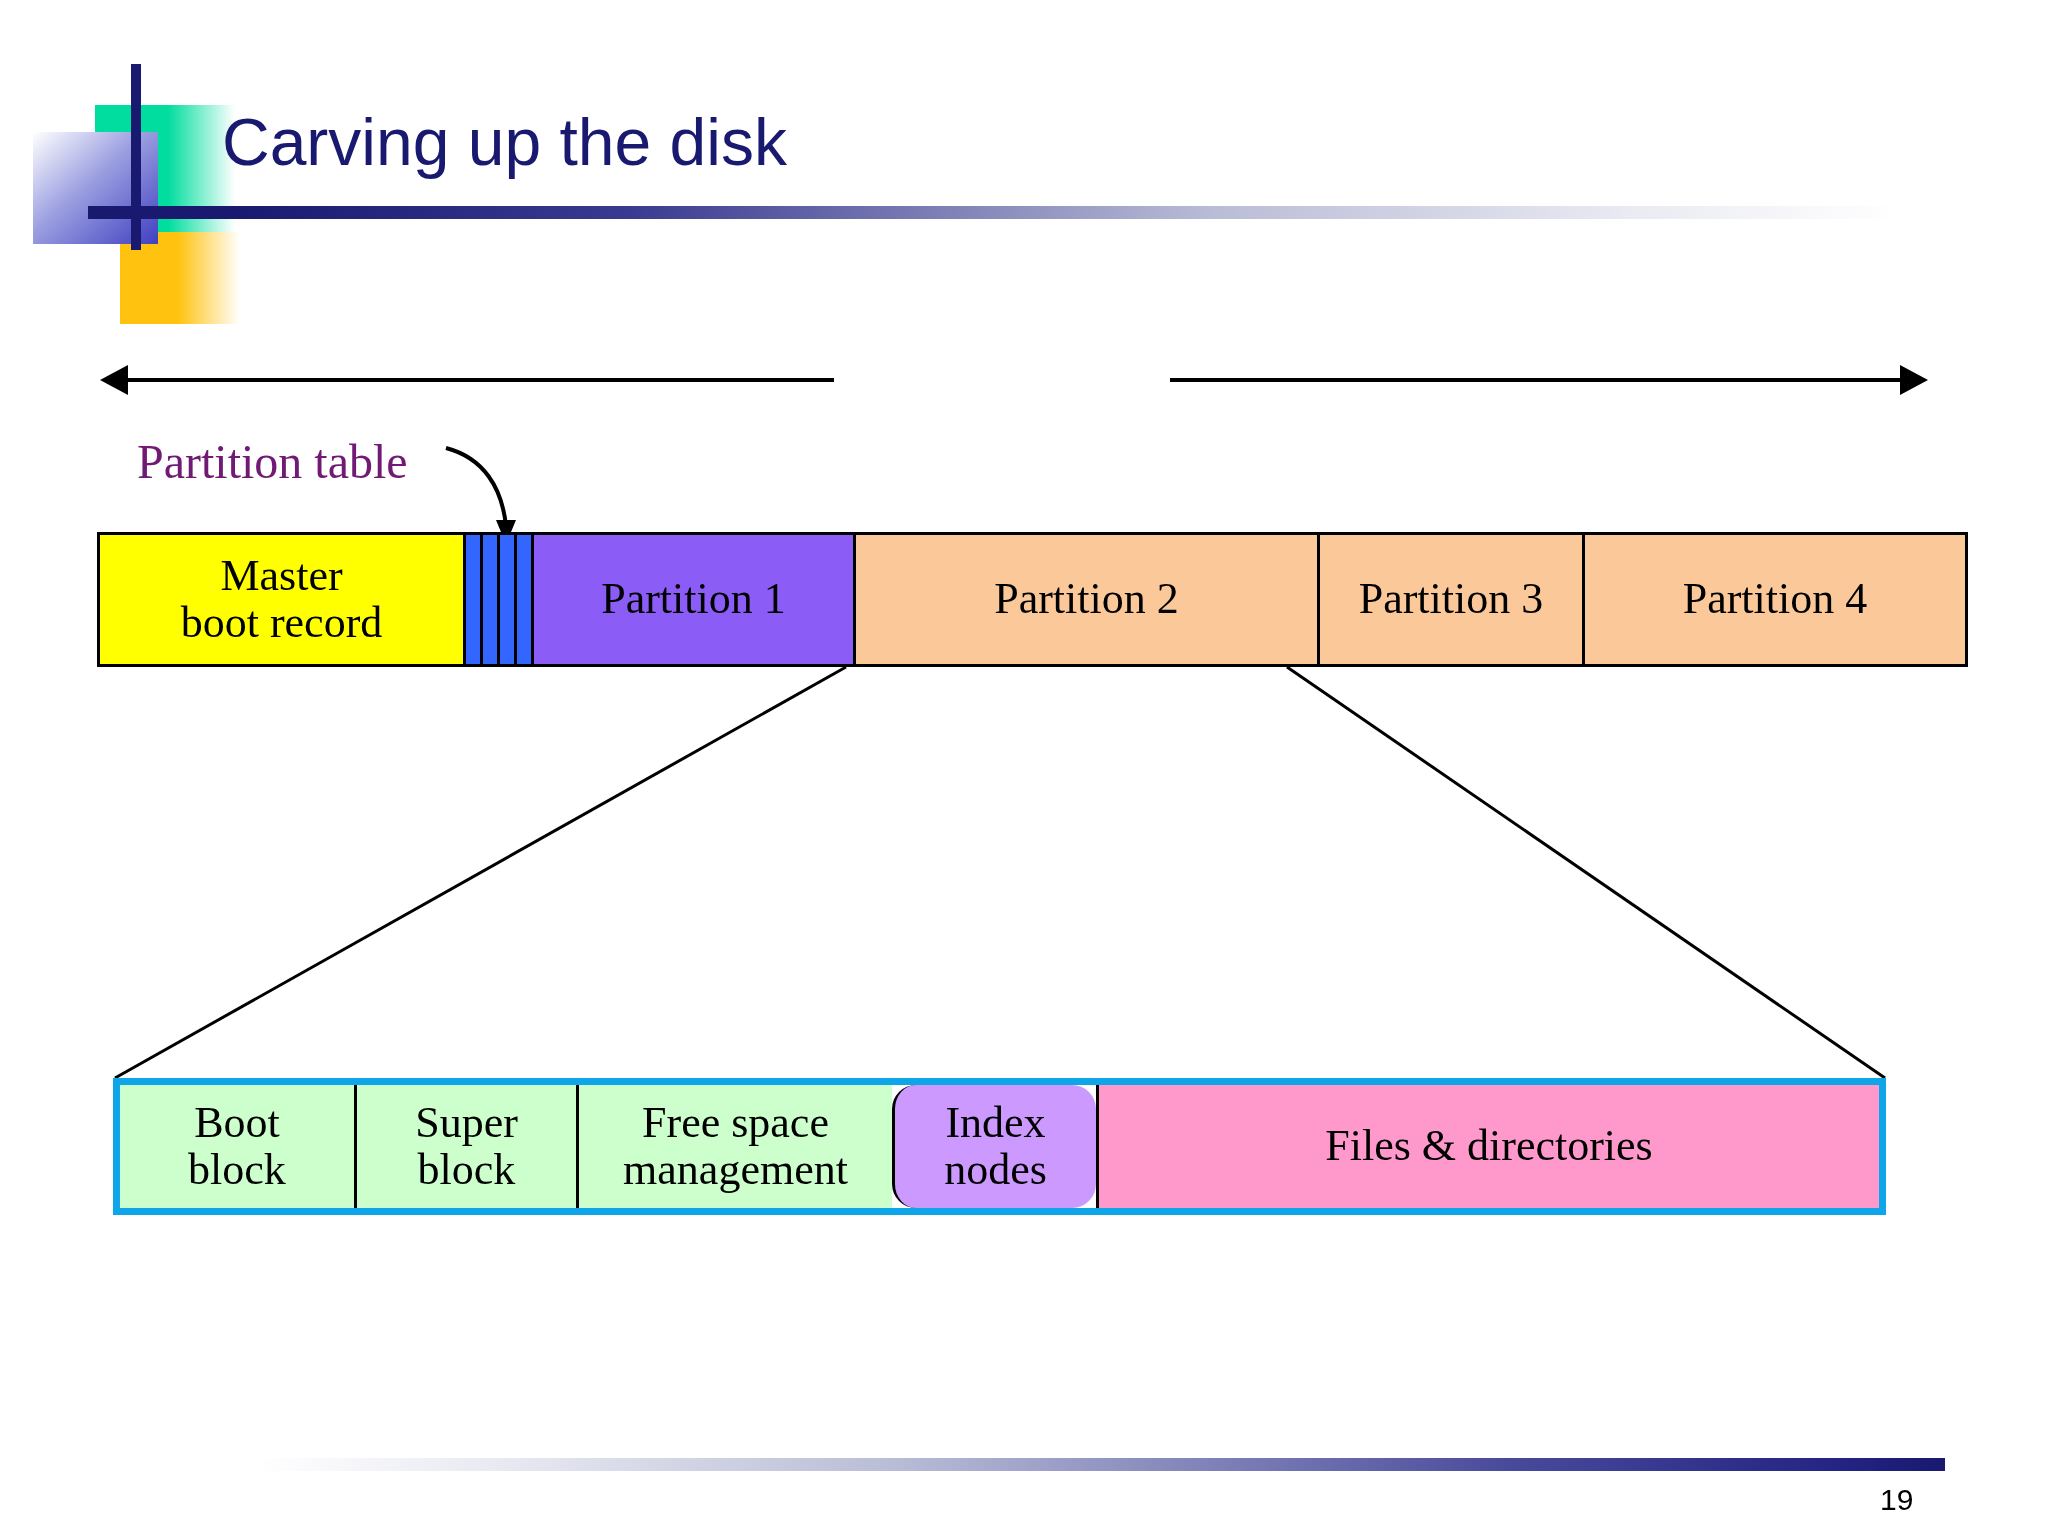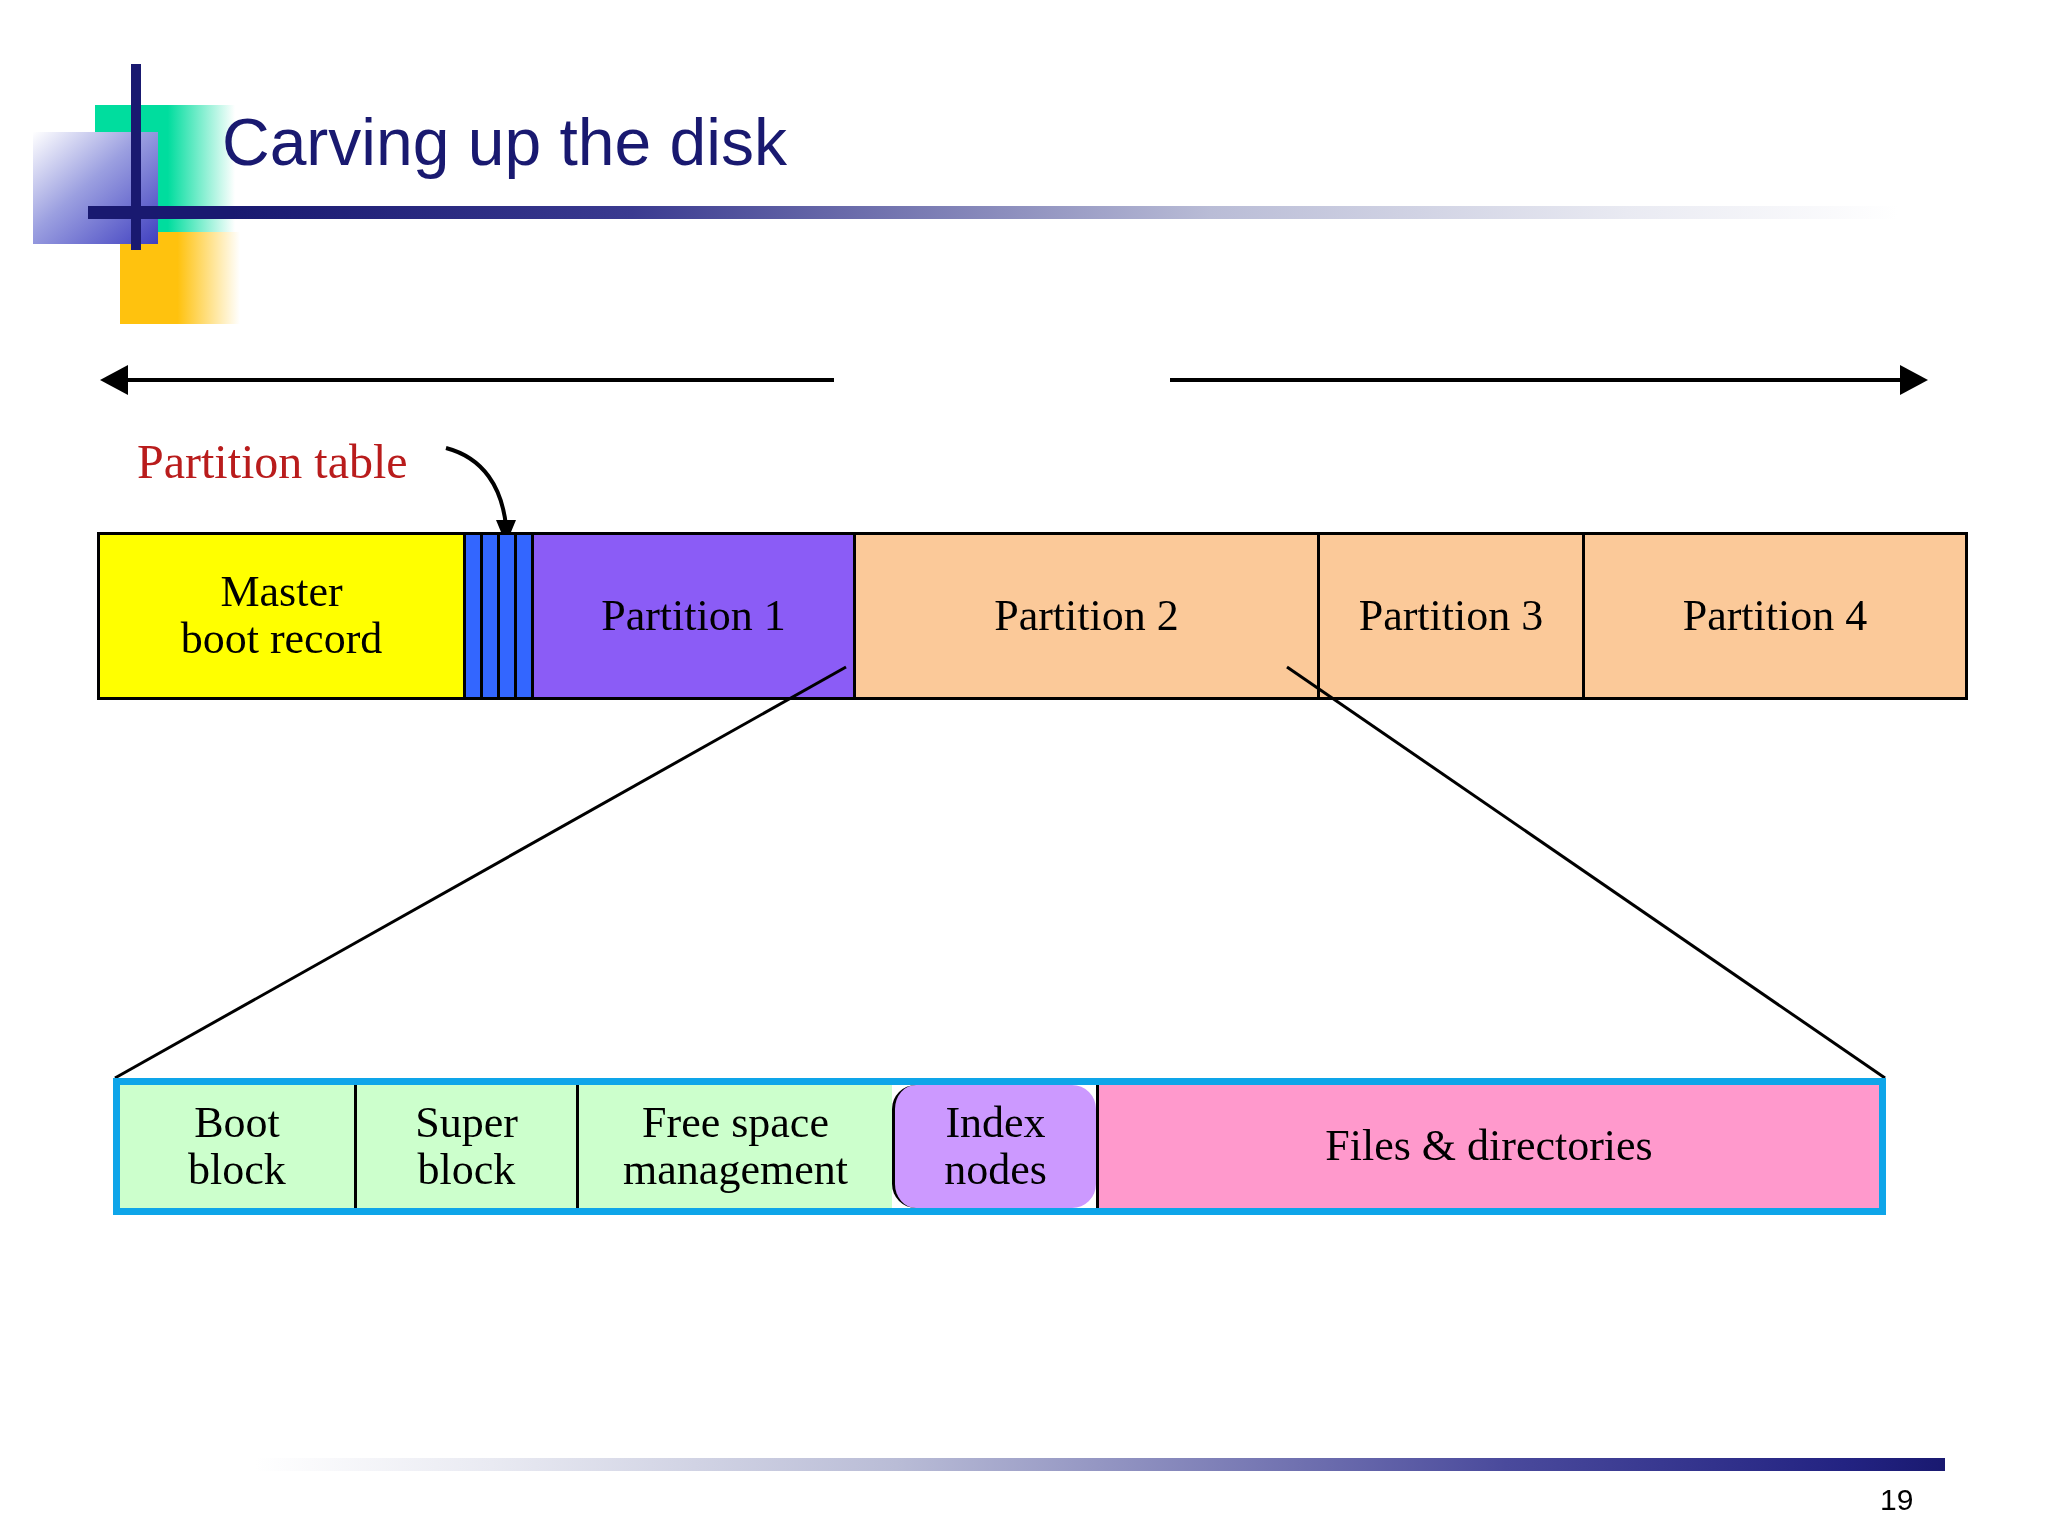--- a/index.html
+++ b/index.html
@@ -88,34 +88,34 @@
   #ed-arrow-right {
     left: 1900px; top: 365px;
     border-left: 28px solid #000000;
   }
 
   
   #pt-label {
     position: absolute;
     left: 137px; top: 434px;
     font-size: 48px;
-    color: #b91c1c;
+    color: #701a75;
     white-space: nowrap;
   }
   #pt-arrow {
     position: absolute;
     left: 440px; top: 440px;
     width: 130px; height: 110px;
   }
 
   
   #disk-bar {
     position: absolute;
     left: 97px; top: 532px;
-    width: 1871px; height: 168px;
+    width: 1871px; height: 135px;
     border: 3px solid #000000;
     box-sizing: border-box;
     display: flex;
   }
   .cell {
     box-sizing: border-box;
     display: flex;
     align-items: center;
     justify-content: center;
     text-align: center;

